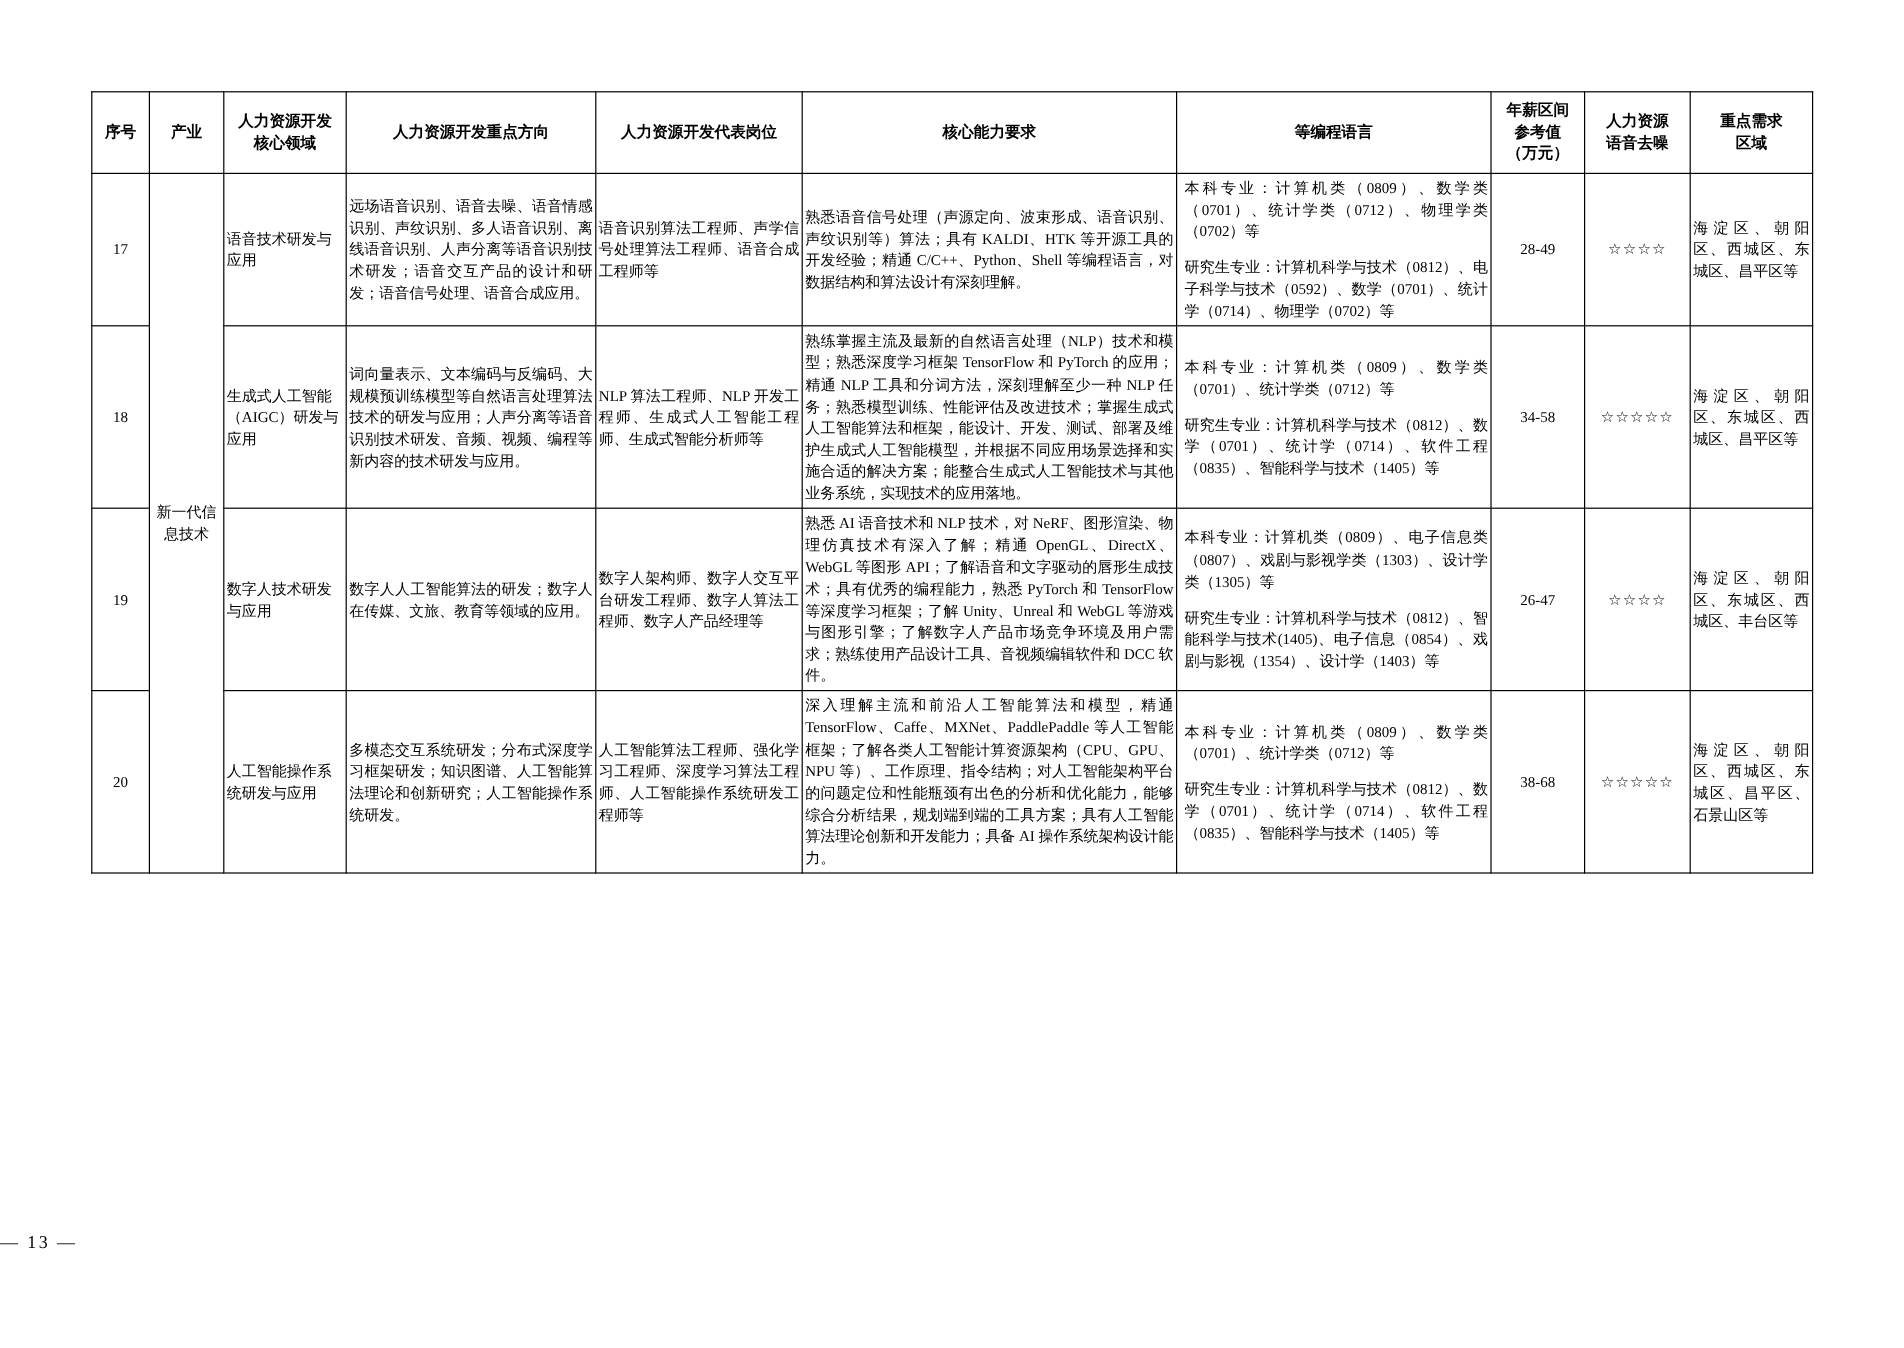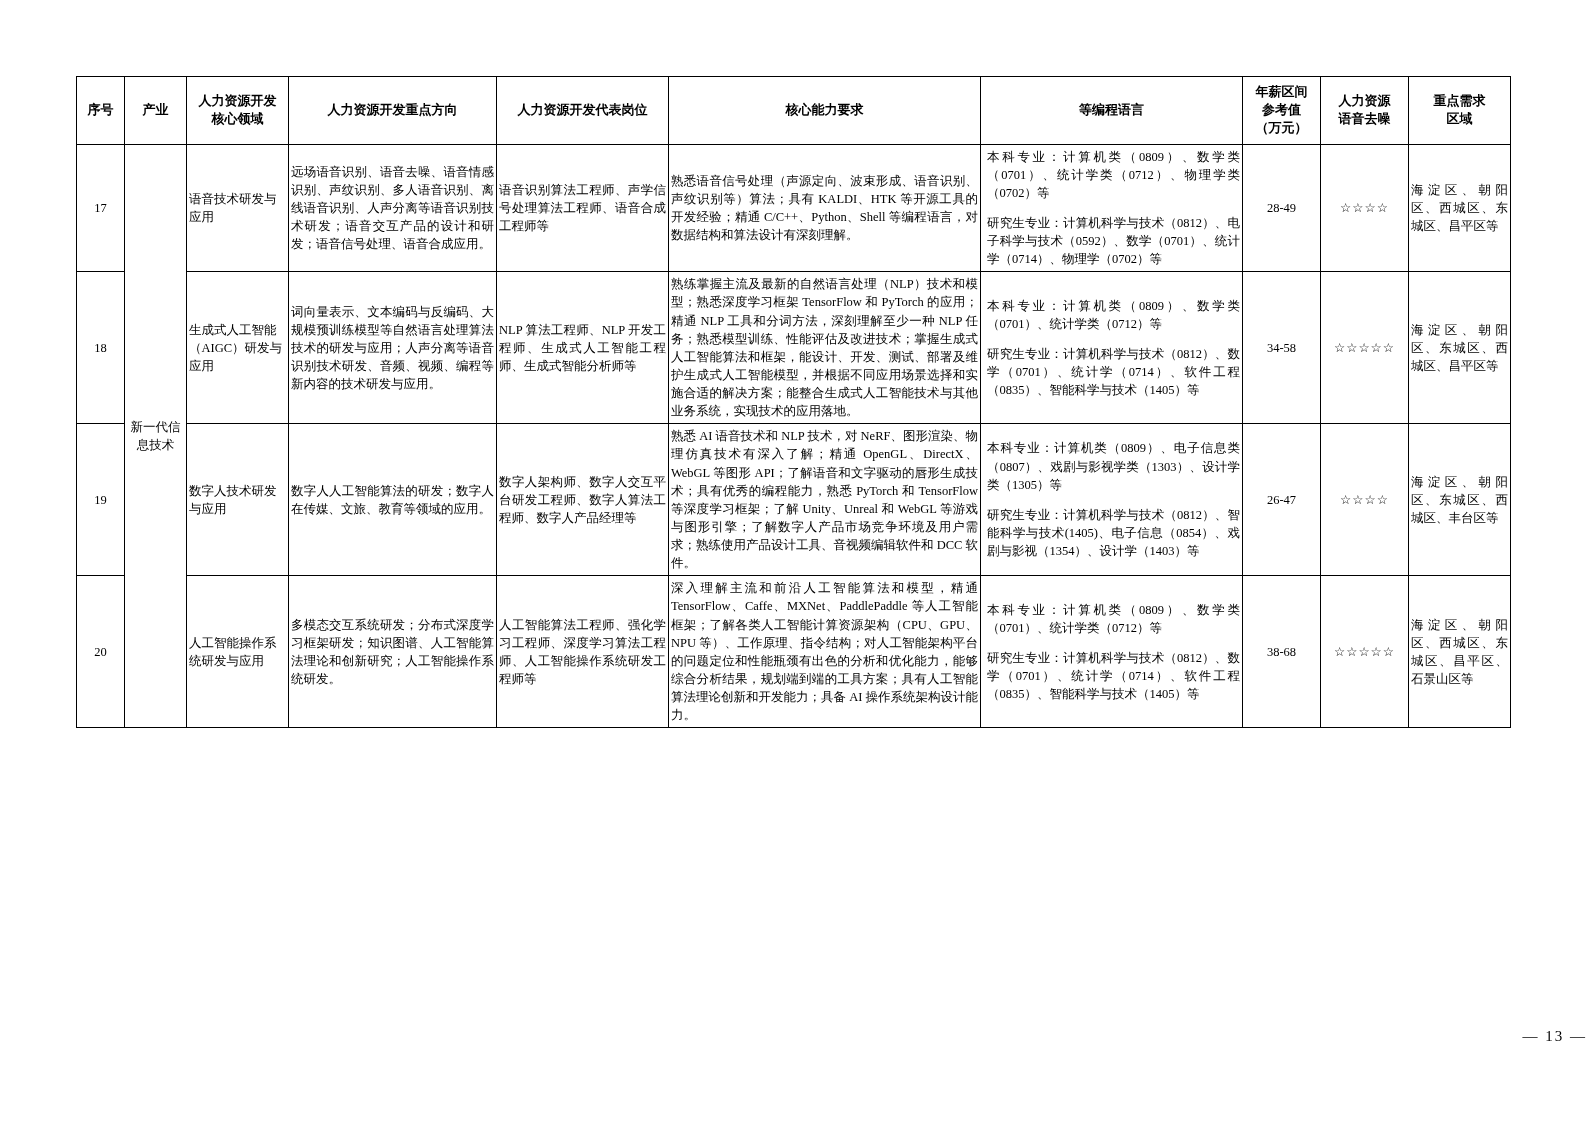--- a/index.html
+++ b/index.html
@@ -73,21 +73,21 @@
   }
   td.rating {
     letter-spacing: 1px;
     font-size: 12px;
   }
   .page-number {
     position: absolute;
     left: 0;
     top: 1028px;
     width: 1587px;
-    text-align: right;
+    text-align: left;
     font-size: 15px;
     letter-spacing: 2px;
   }
 </style>
 </head>
 <body>
 
 <div class="page">
 
   <table class="main">

